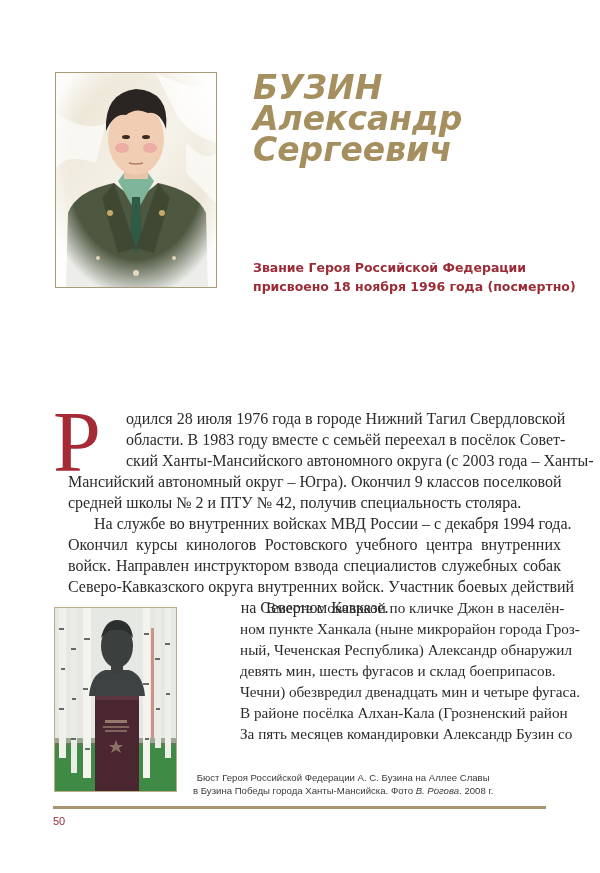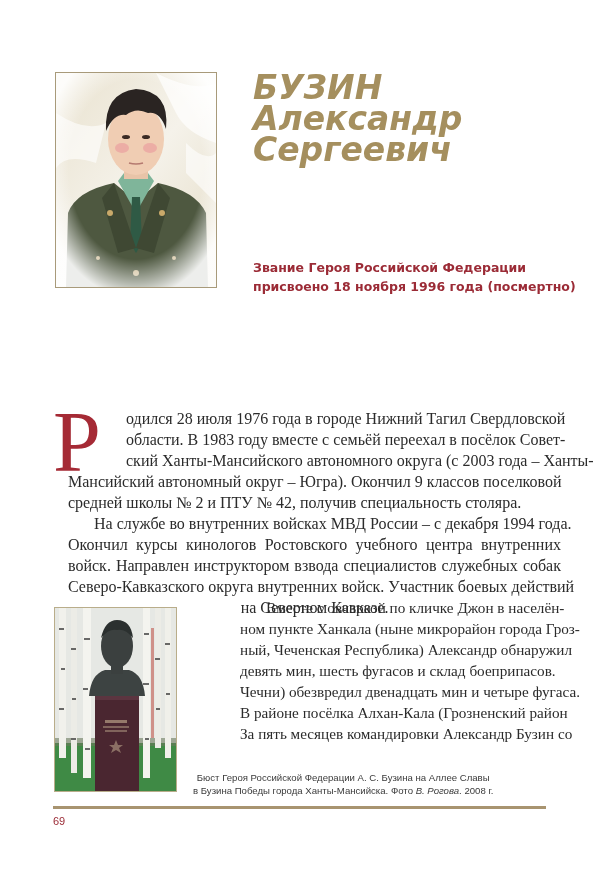--- a/index.html
+++ b/index.html
@@ -277,13 +277,13 @@
   <span class="line">В районе посёлка Алхан-Кала (Грозненский район</span>
   <span class="line">За пять месяцев командировки Александр Бузин со</span>
 </div>
 
 <div class="caption">
   <div>Бюст Героя Российской Федерации А. С. Бузина на Аллее Славы</div>
   <div><span>в Бузина Победы города Ханты-Мансийска. Фото </span><i>В. Рогова</i><span>. 2008 г.</span></div>
 </div>
 
 <div class="divider"></div>
-<div class="page-number">69</div>
+<div class="page-number">50</div>
 
 </body></html>

